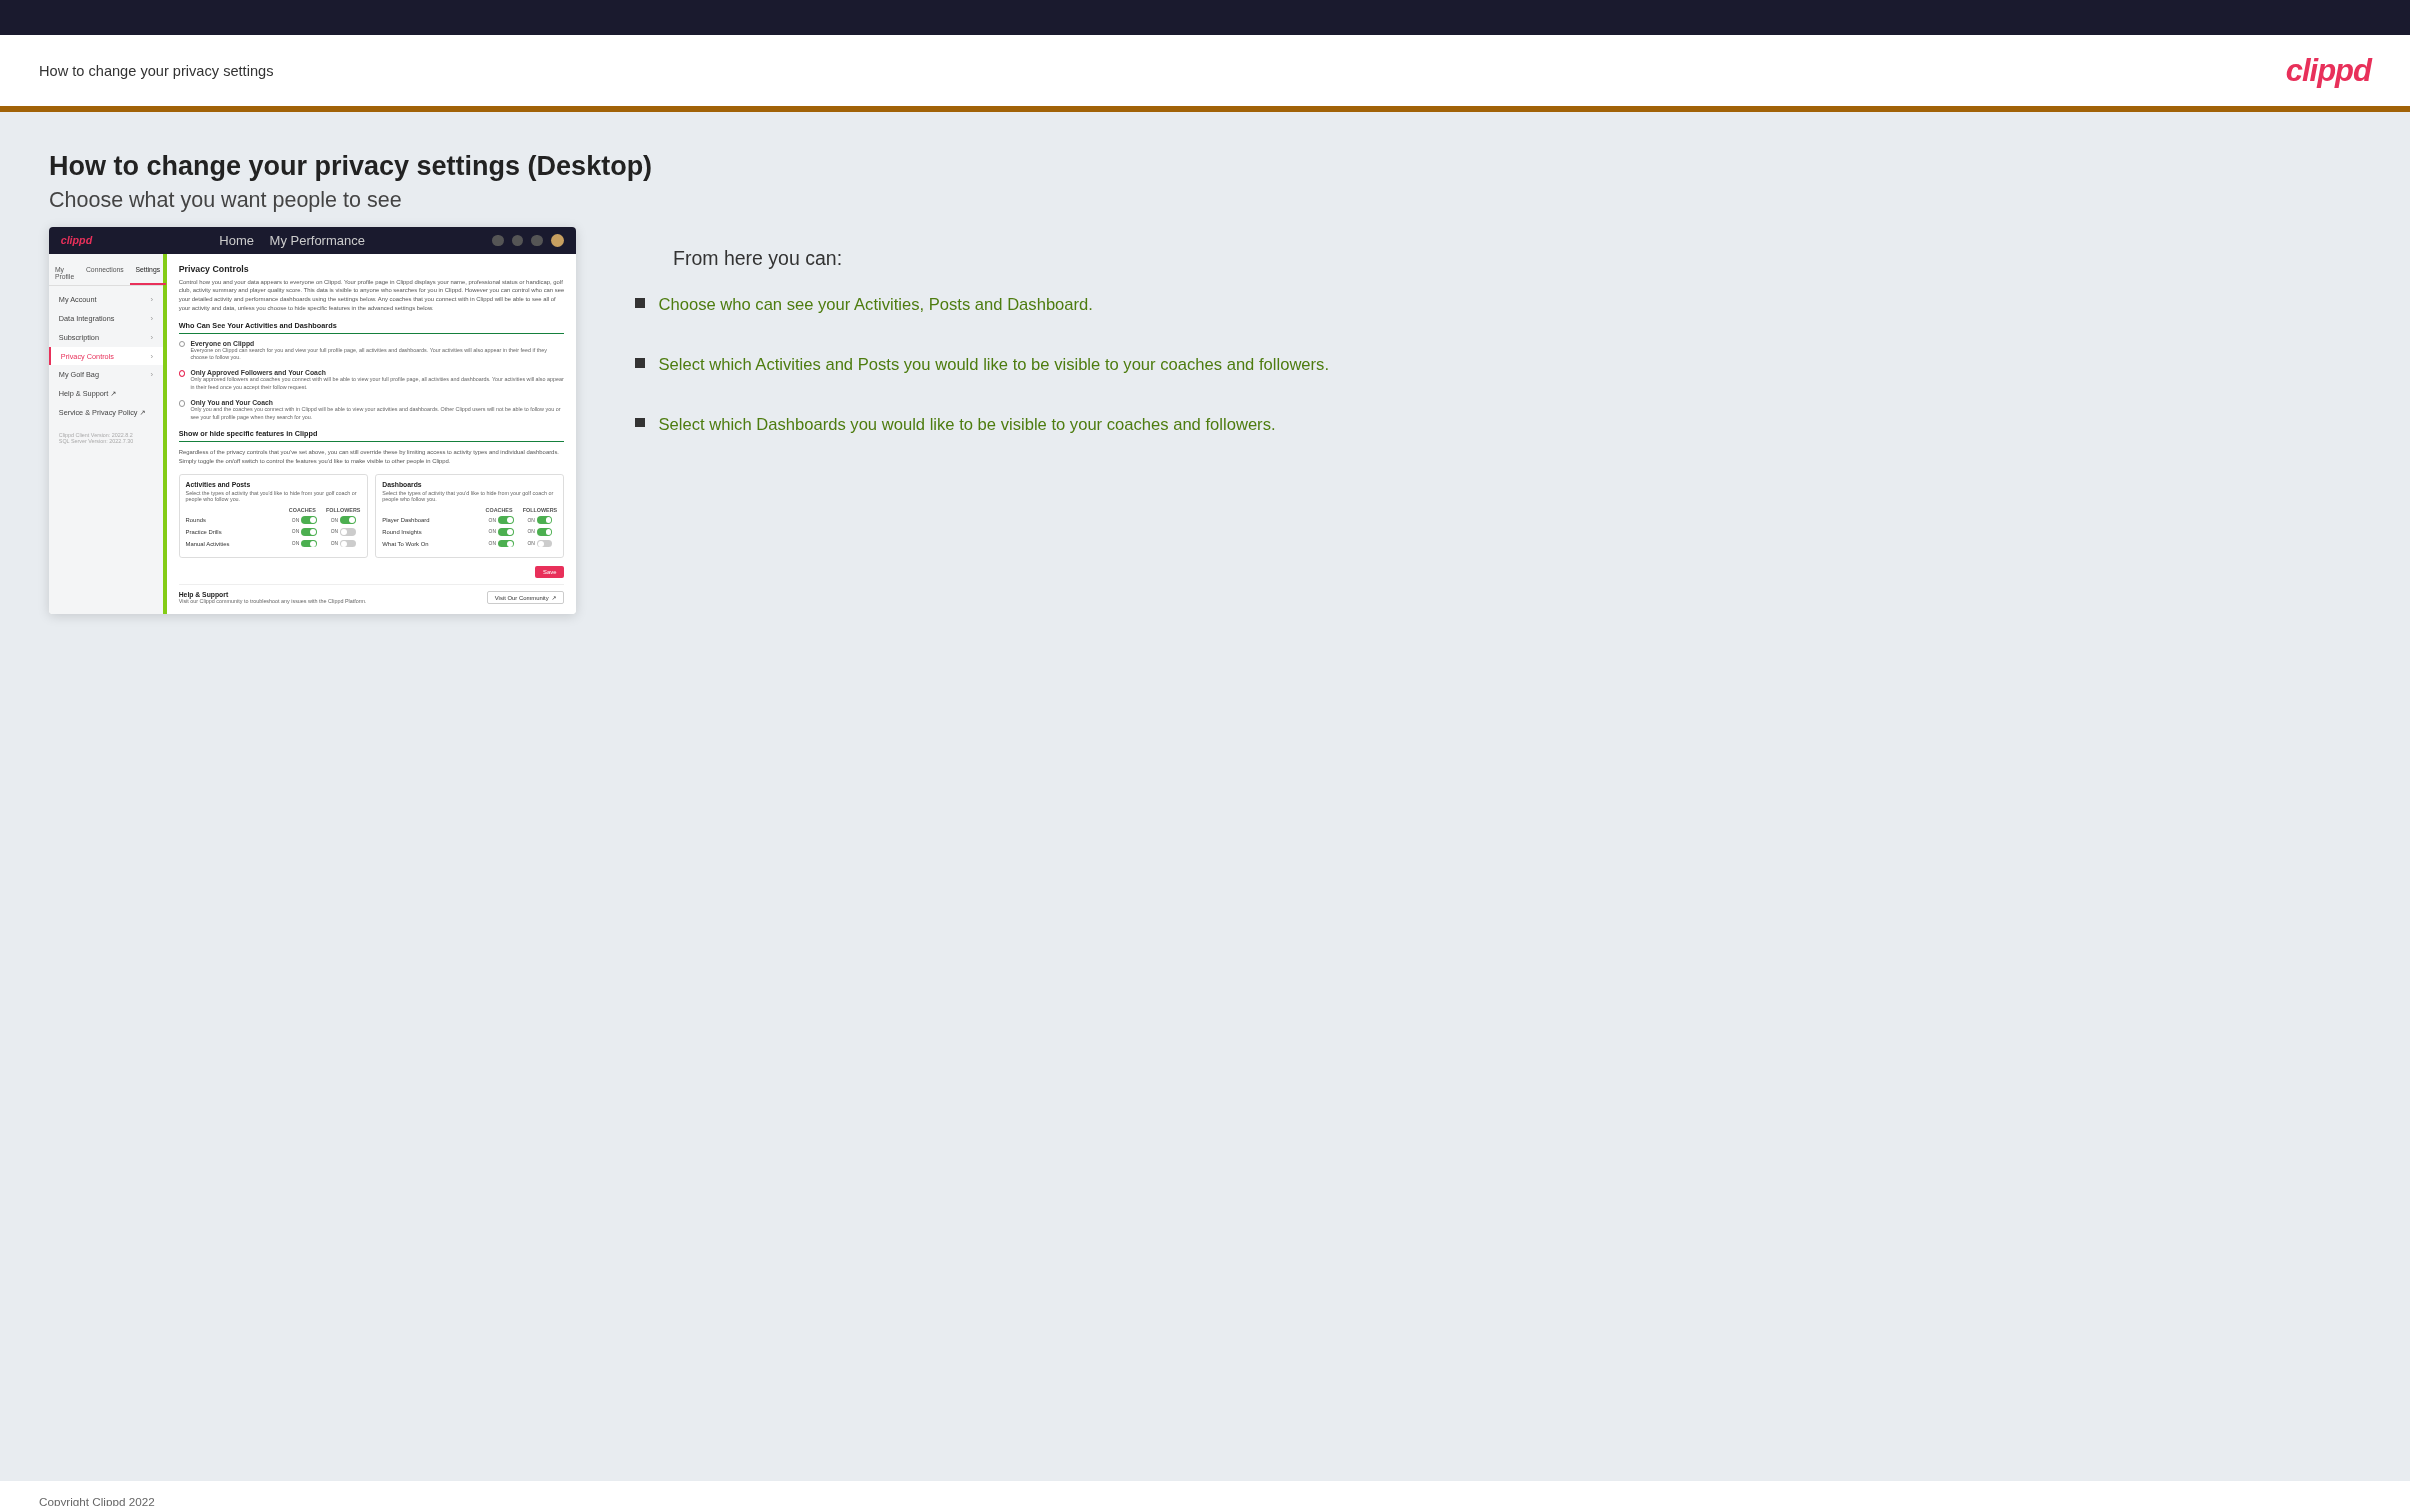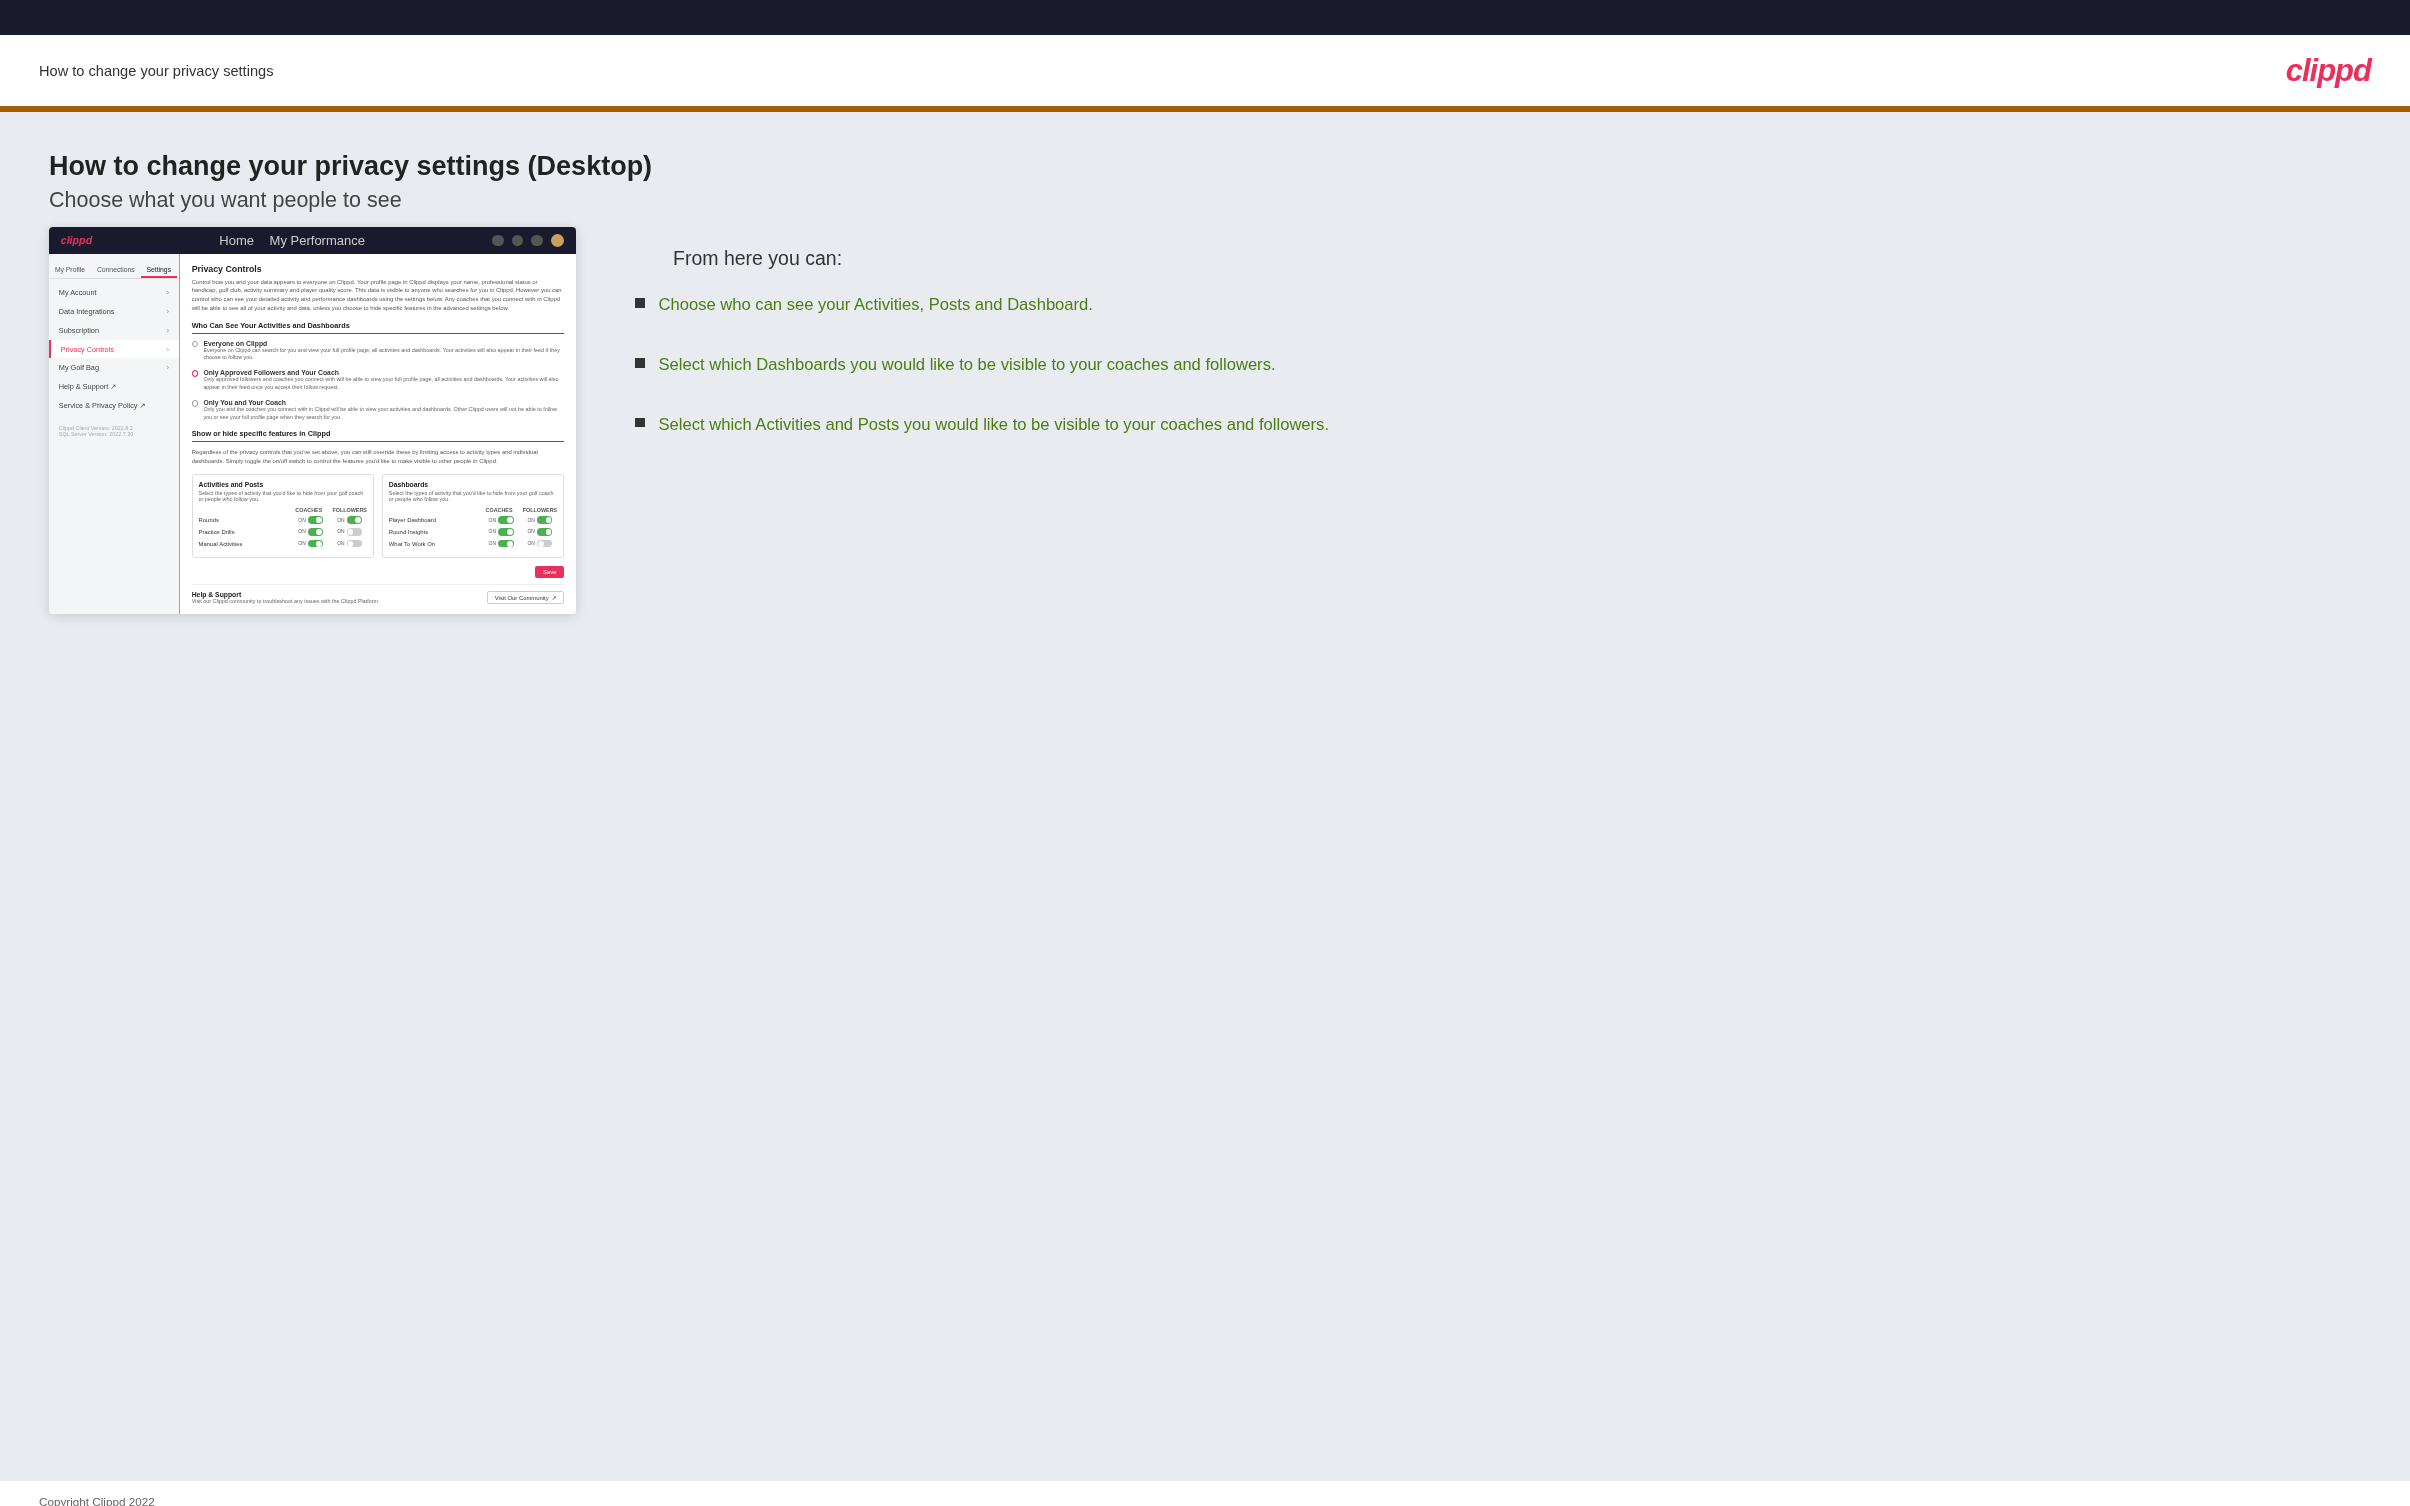--- a/index.html
+++ b/index.html
@@ -114,23 +114,23 @@
       background: #c8a060;
       border-radius: 50%;
     }
 
     .app-body {
       display: flex;
     }
 
     
     .app-sidebar {
-      width: 131px;
+      width: 118px;
       background: #f4f5f6;
-      border-right: 1px solid #84cc16;
+      border-right: 4px solid #84cc16;
       padding: 7.8px 0;
     }
     .app-sidebar-tabs {
       display: flex;
       border-bottom: 1px solid #ddd;
       margin-bottom: 3.9px;
     }
     .app-sidebar-tab {
       font-size: 6.8px;
       padding: 3.9px 5.9px;
@@ -629,25 +629,25 @@
 
     <div class="right-panel">
       <div class="from-here-heading">From here you can:</div>
       <ul class="bullet-list">
         <li class="bullet-item">
           <div class="bullet-square"></div>
           <span class="bullet-text">Choose who can see your Activities, Posts and Dashboard.</span>
         </li>
         <li class="bullet-item">
           <div class="bullet-square"></div>
-          <span class="bullet-text">Select which Dashboards you would like to be visible to your coaches and followers.</span>
+          <span class="bullet-text">Select which Activities and Posts you would like to be visible to your coaches and followers.</span>
         </li>
         <li class="bullet-item">
           <div class="bullet-square"></div>
-          <span class="bullet-text">Select which Activities and Posts you would like to be visible to your coaches and followers.</span>
+          <span class="bullet-text">Select which Dashboards you would like to be visible to your coaches and followers.</span>
         </li>
       </ul>
     </div>
 
   </div>
 </div>
 
 <div class="footer">
   <span>Copyright Clippd 2022</span>
 </div>

